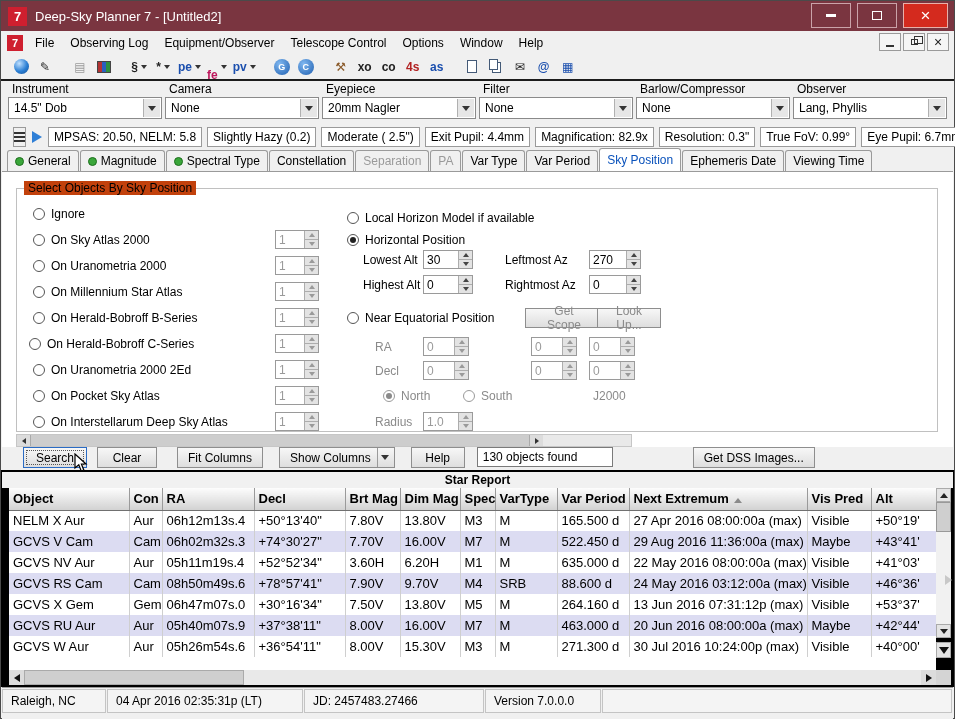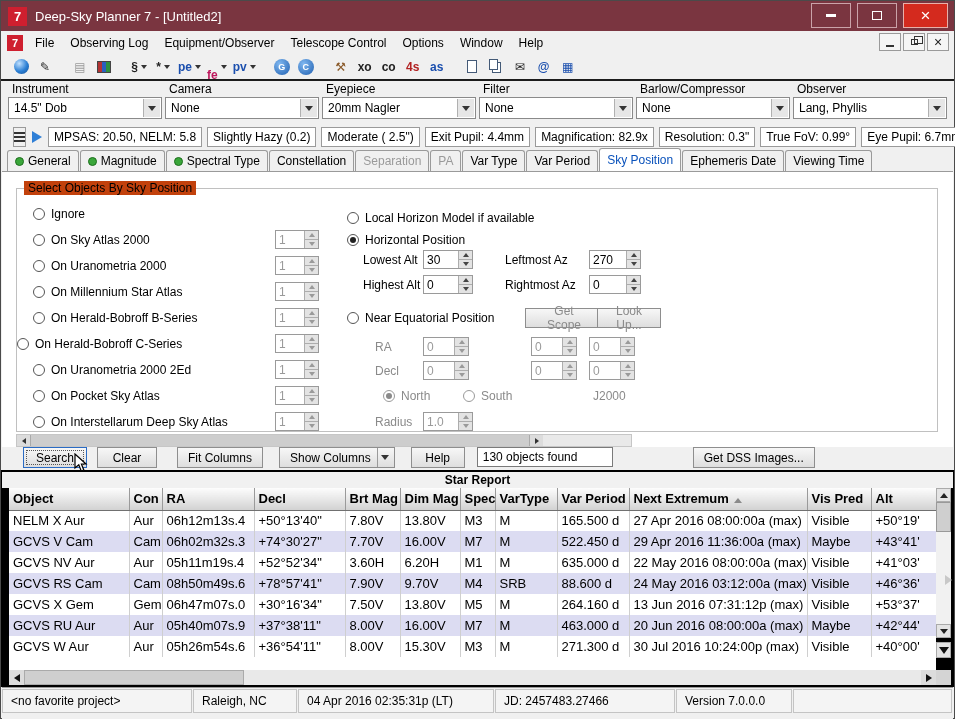--- a/index.html
+++ b/index.html
@@ -437,21 +437,21 @@
           <span>On Uranometria 2000</span>
         </label>
       <label class="radio" style="left:16px;top:96px">
           <span class="rb"></span>
           <span>On Millennium Star Atlas</span>
         </label>
       <label class="radio" style="left:16px;top:122px">
           <span class="rb"></span>
           <span>On Herald-Bobroff B-Series</span>
         </label>
-      <label class="radio" style="left:0;top:148px">
+      <label class="radio" style="left:12px;top:148px">
           <span class="rb"></span>
           <span>On Herald-Bobroff C-Series</span>
         </label>
       <label class="radio" style="left:16px;top:174px">
           <span class="rb"></span>
           <span>On Uranometria 2000 2Ed</span>
         </label>
       <label class="radio" style="left:16px;top:200px">
           <span class="rb"></span>
           <span>On Pocket Sky Atlas</span>
@@ -706,21 +706,21 @@
           <tr>
               <td>GCVS V Cam</td>
               <td>Cam</td>
               <td>06h02m32s.3</td>
               <td>+74°30'27"</td>
               <td>7.70V</td>
               <td>16.00V</td>
               <td>M7</td>
               <td>M</td>
               <td>522.450 d</td>
-              <td>29 Apr 2016 11:36:00a (max)</td>
+              <td>29 Aug 2016 11:36:00a (max)</td>
               <td>Maybe</td>
               <td>+43°41'</td>
             </tr>
           <tr>
               <td>GCVS NV Aur</td>
               <td>Aur</td>
               <td>05h11m19s.4</td>
               <td>+52°52'34"</td>
               <td>3.60H</td>
               <td>6.20H</td>
@@ -805,21 +805,20 @@
       <span class="hs2-left"></span>
       <span class="hs2-track">
           <span class="hs2-thumb"></span>
         </span>
       <span class="hs2-right"></span>
     </div>
     <div class="sb-corner"></div>
   </div>
 
   <div class="statusbar">
-    <div class="sb-item" style="width:190px">&lt;no favorite project&gt;</div>
     <div class="sb-item" style="width:104px">Raleigh, NC</div>
     <div class="sb-item" style="width:196px">04 Apr 2016 02:35:31p (LT)</div>
     <div class="sb-item" style="width:180px">JD: 2457483.27466</div>
     <div class="sb-item" style="width:116px">Version 7.0.0.0</div>
     <div class="sb-item fill"></div>
   </div>
 
   <svg class="cursor" width="14" height="20" viewBox="0 0 14 20">
     <path d="M1 1 L1 15 L4.8 11.8 L7.2 18 L9.8 17 L7.4 11 L12 11 Z" fill="#fff" stroke="#000" stroke-width="1.2"></path>
   </svg>

